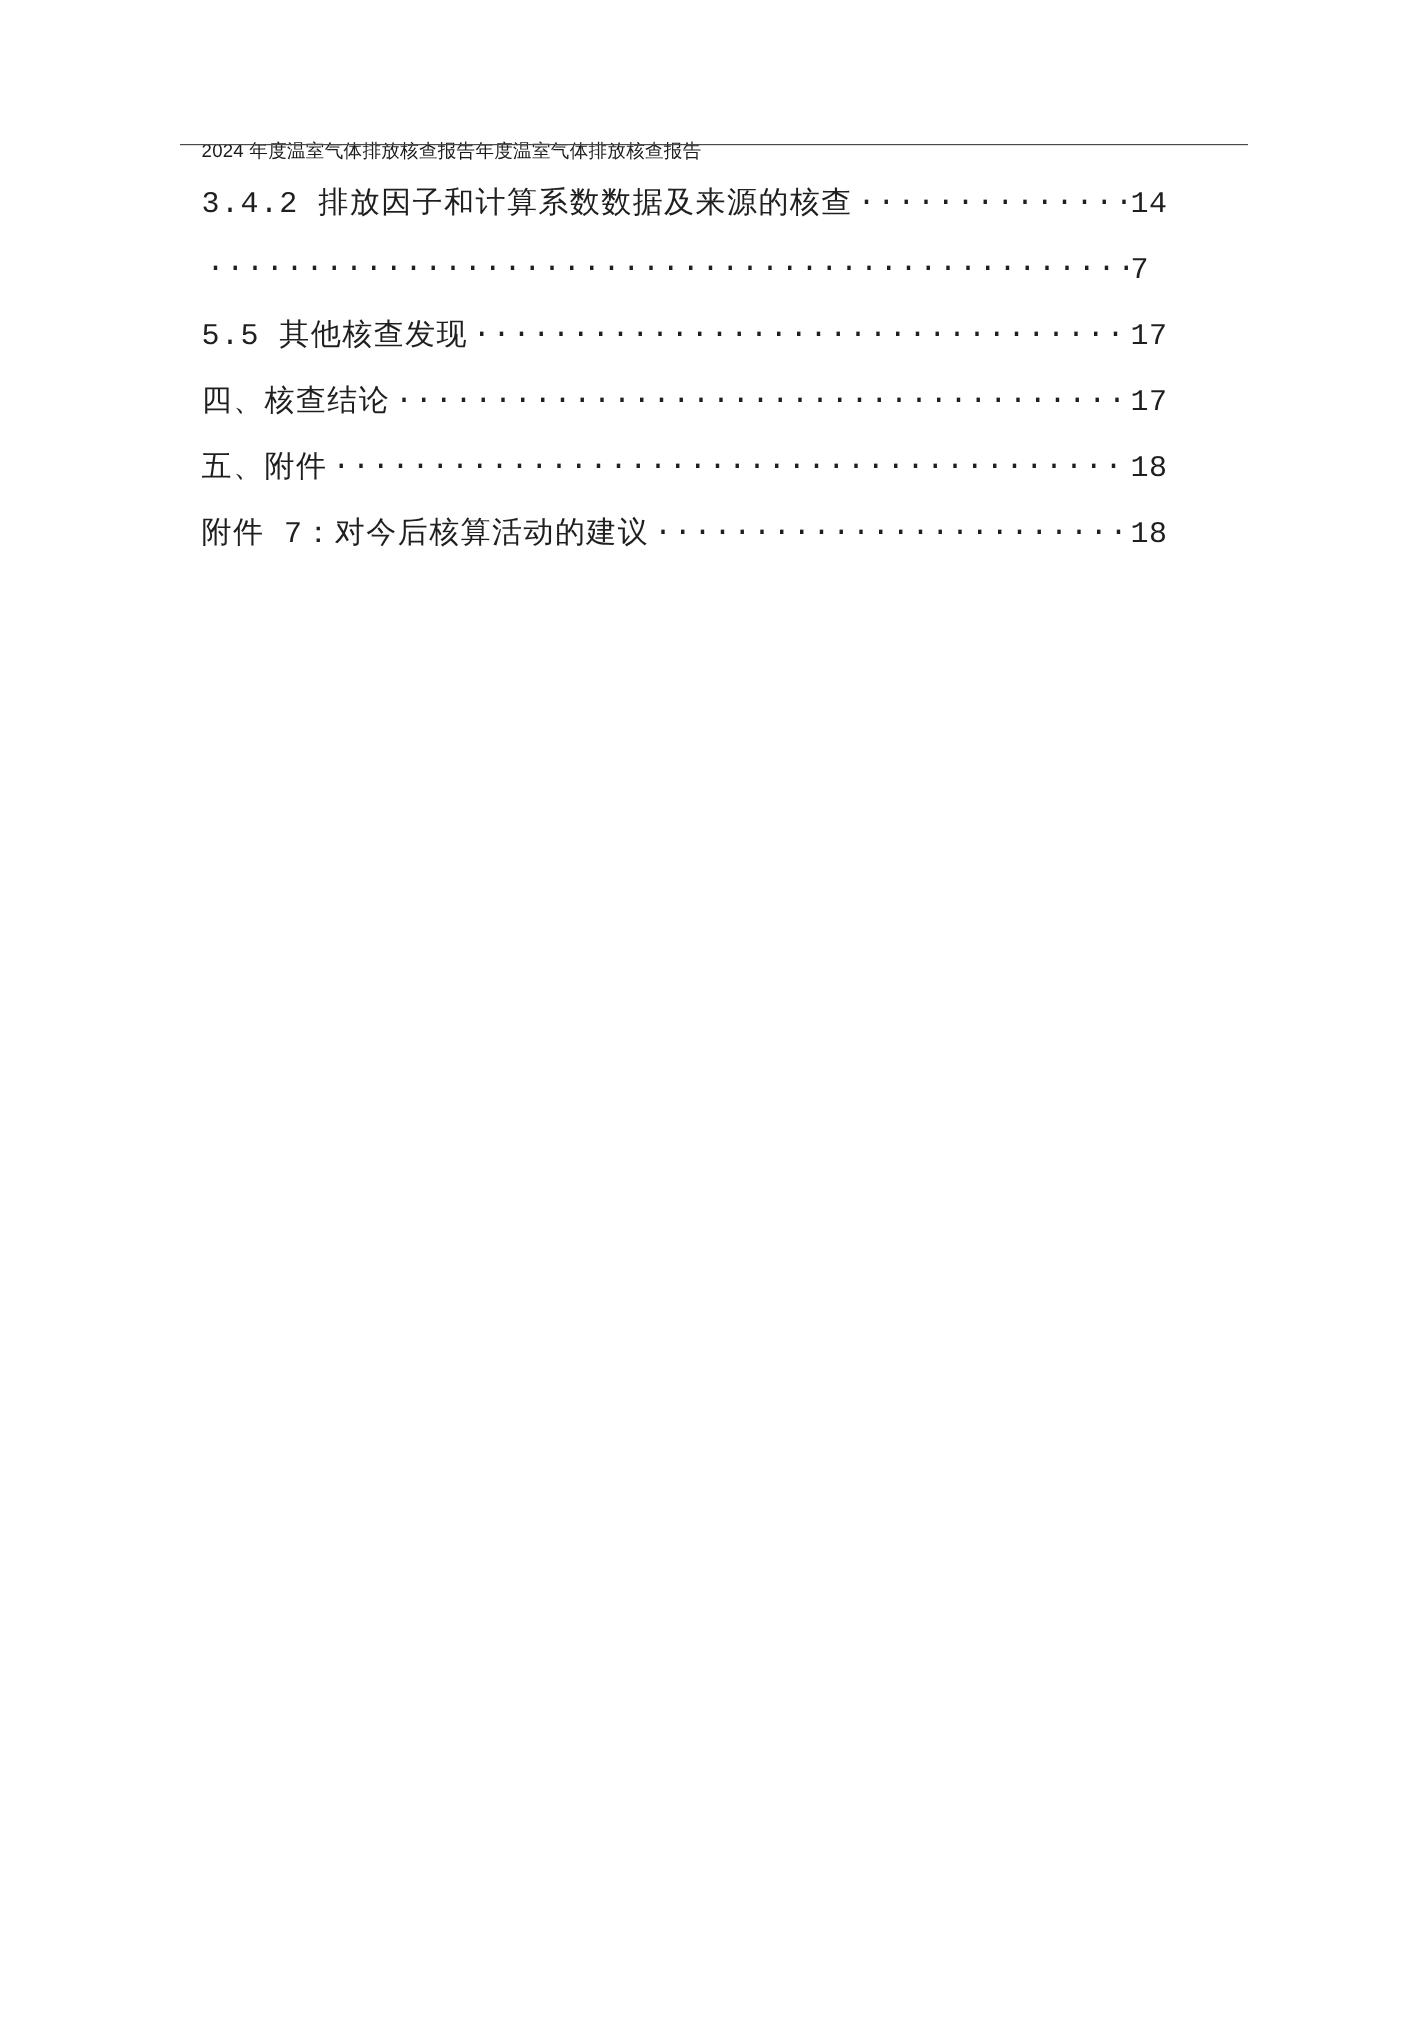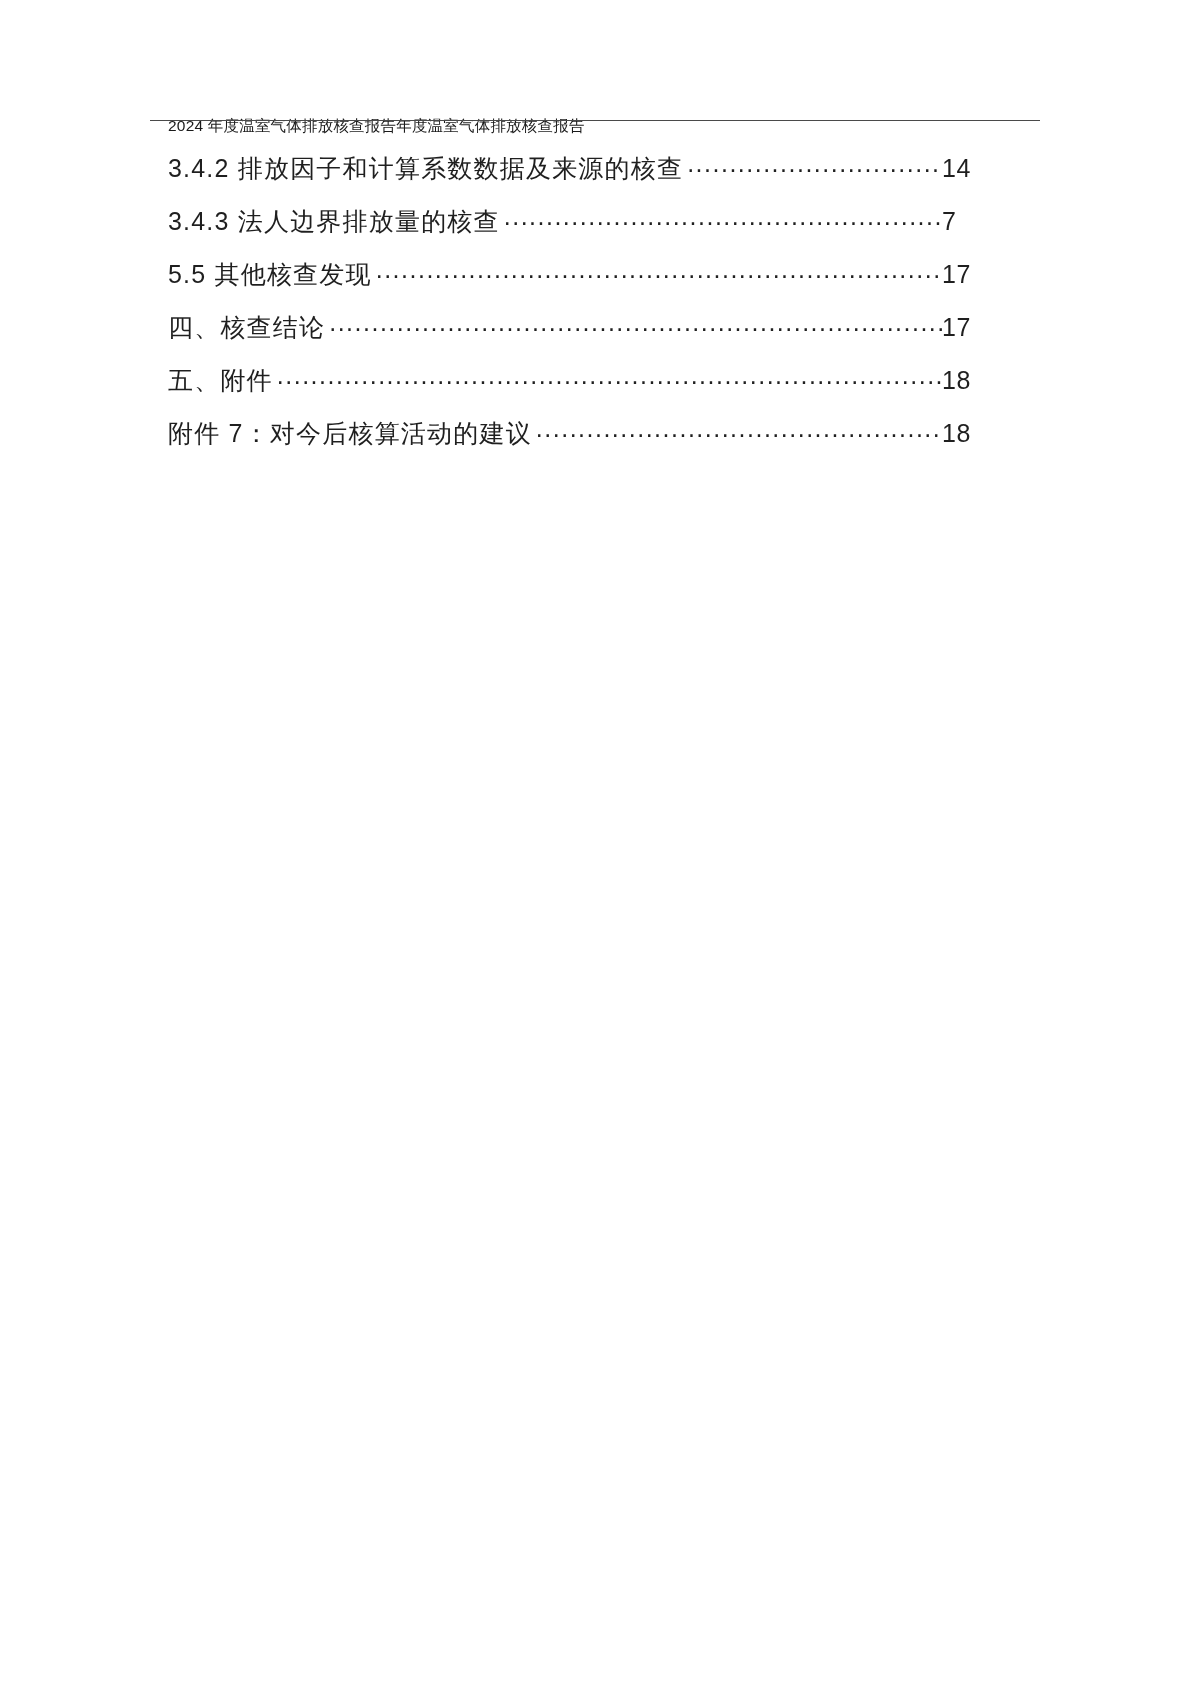--- a/index.html
+++ b/index.html
@@ -52,21 +52,21 @@
   }
   .toc {
     position: absolute;
     top: 140px;
     left: 168px;
     width: 808px;
   }
   .toc-entry {
     display: flex;
     align-items: baseline;
-    font-family: Liberation Sans, sans-serif;
+    font-family: Liberation Mono, monospace;
     font-size: 25px;
     line-height: 1.0;
     color: #1f1f1f;
     margin: 0;
     padding: 12px 0 12px 0;
     white-space: nowrap;
   }
   .toc-entry .label {
     flex: 0 0 auto;
     letter-spacing: 1.2px;
@@ -113,21 +113,20 @@
 
   <div class="toc">
 
     <div class="toc-entry">
       <span class="label">3.4.2 排放因子和计算系数数据及来源的核查</span>
       <span class="leader"></span>
       <span class="page-num">14</span>
     </div>
 
     <div class="toc-entry tight">
-      <span class="label">3.4.3 法人边界排放量的核查</span>
       <span class="leader"></span>
       <span class="page-num">7</span>
     </div>
 
     <div class="toc-entry tight">
       <span class="label">5.5 其他核查发现</span>
       <span class="leader"></span>
       <span class="page-num">17</span>
     </div>
 

